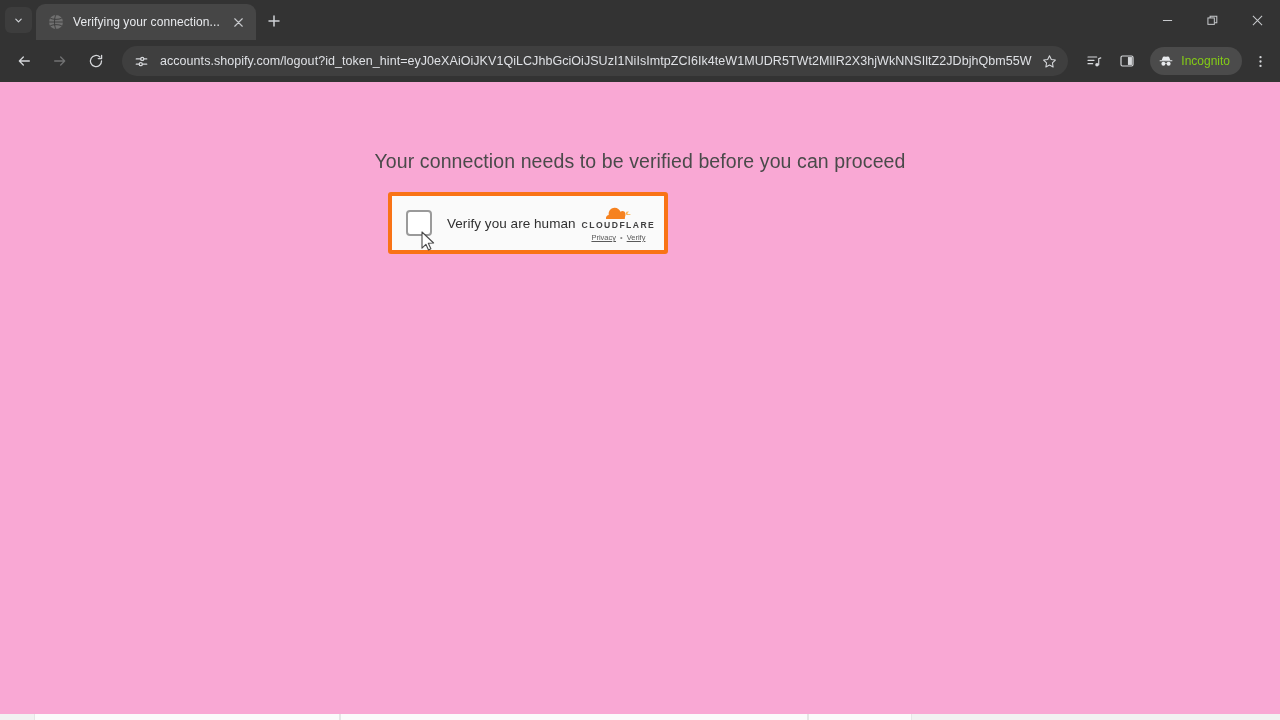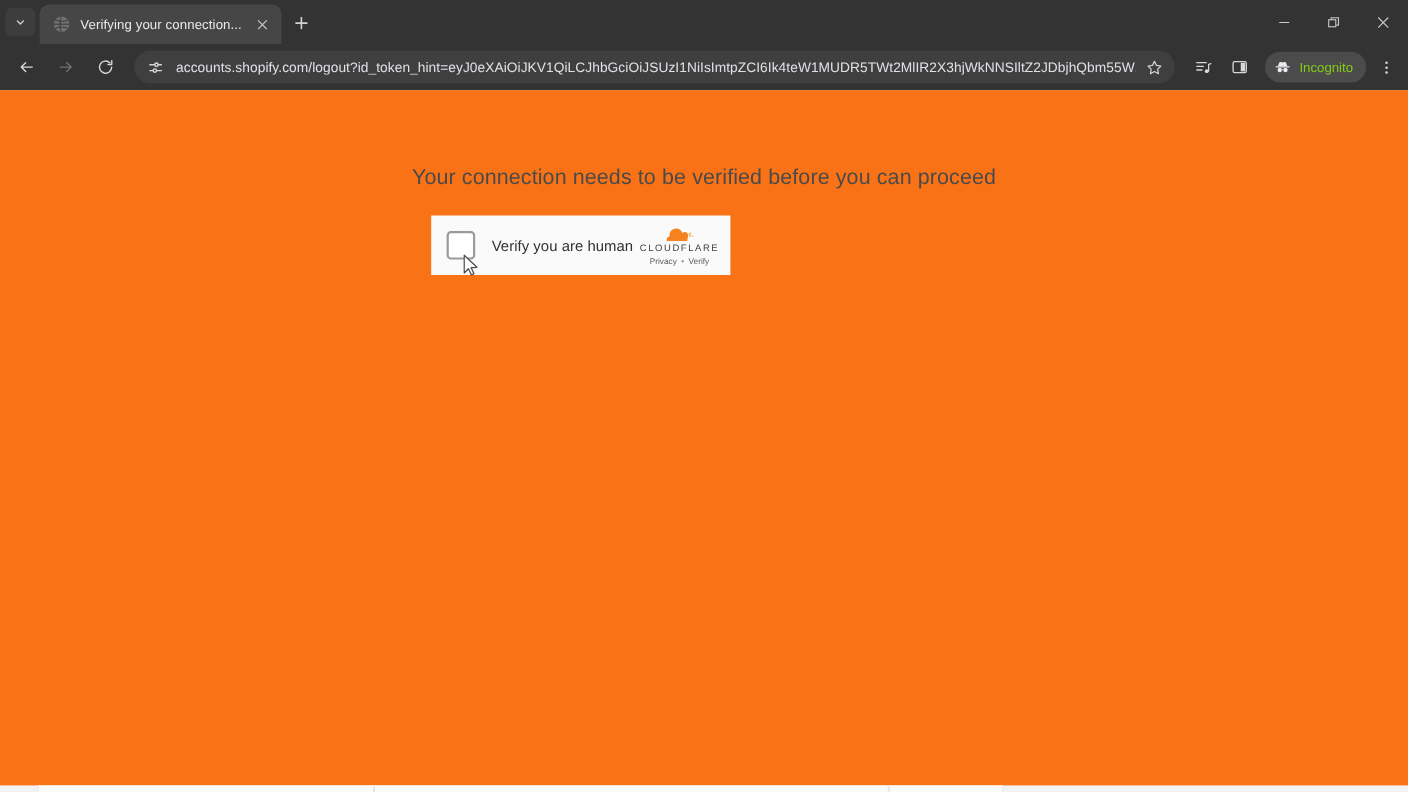--- a/index.html
+++ b/index.html
@@ -231,21 +231,21 @@
     margin: 0 6px 0 4px;
   }
   .menu-btn svg { width: 15px; height: 15px; }
 
   
   .page {
     position: absolute;
     top: 82px; left: 0;
     width: 1280px;
     height: 638px;
-    background: #f97316;
+    background: #f9a8d4;
     overflow: hidden;
   }
 
   .page-heading {
     position: absolute;
     top: 68px;
     left: 0;
     width: 100%;
     text-align: center;
     font-size: 19.5px;
@@ -292,37 +292,38 @@
     display: flex;
     flex-direction: column;
     align-items: center;
     margin-left: 6px;
   }
 
   .cf-cloud { width: 40px; height: 16px; display:block; margin-bottom: 1px; }
 
   .cf-wordmark {
     font-size: 8.6px;
-    font-weight: 400;
+    font-weight: 700;
     color: #404041;
     letter-spacing: 1.45px;
     line-height: 1;
   }
 
   .ts-links {
     margin-top: 4px;
     font-size: 7.5px;
     color: #6b6b6b;
     display: flex;
     align-items: center;
     gap: 4px;
     line-height: 1;
   }
   .ts-links a {
     color: #5a5a5a;
+    text-decoration: underline;
     cursor: pointer;
   }
   .ts-sep { color: #8a8a8a; }
 
   
   .cursor {
     position: absolute;
     left: 421px;
     top: 149px;
     width: 16px; height: 22px;

